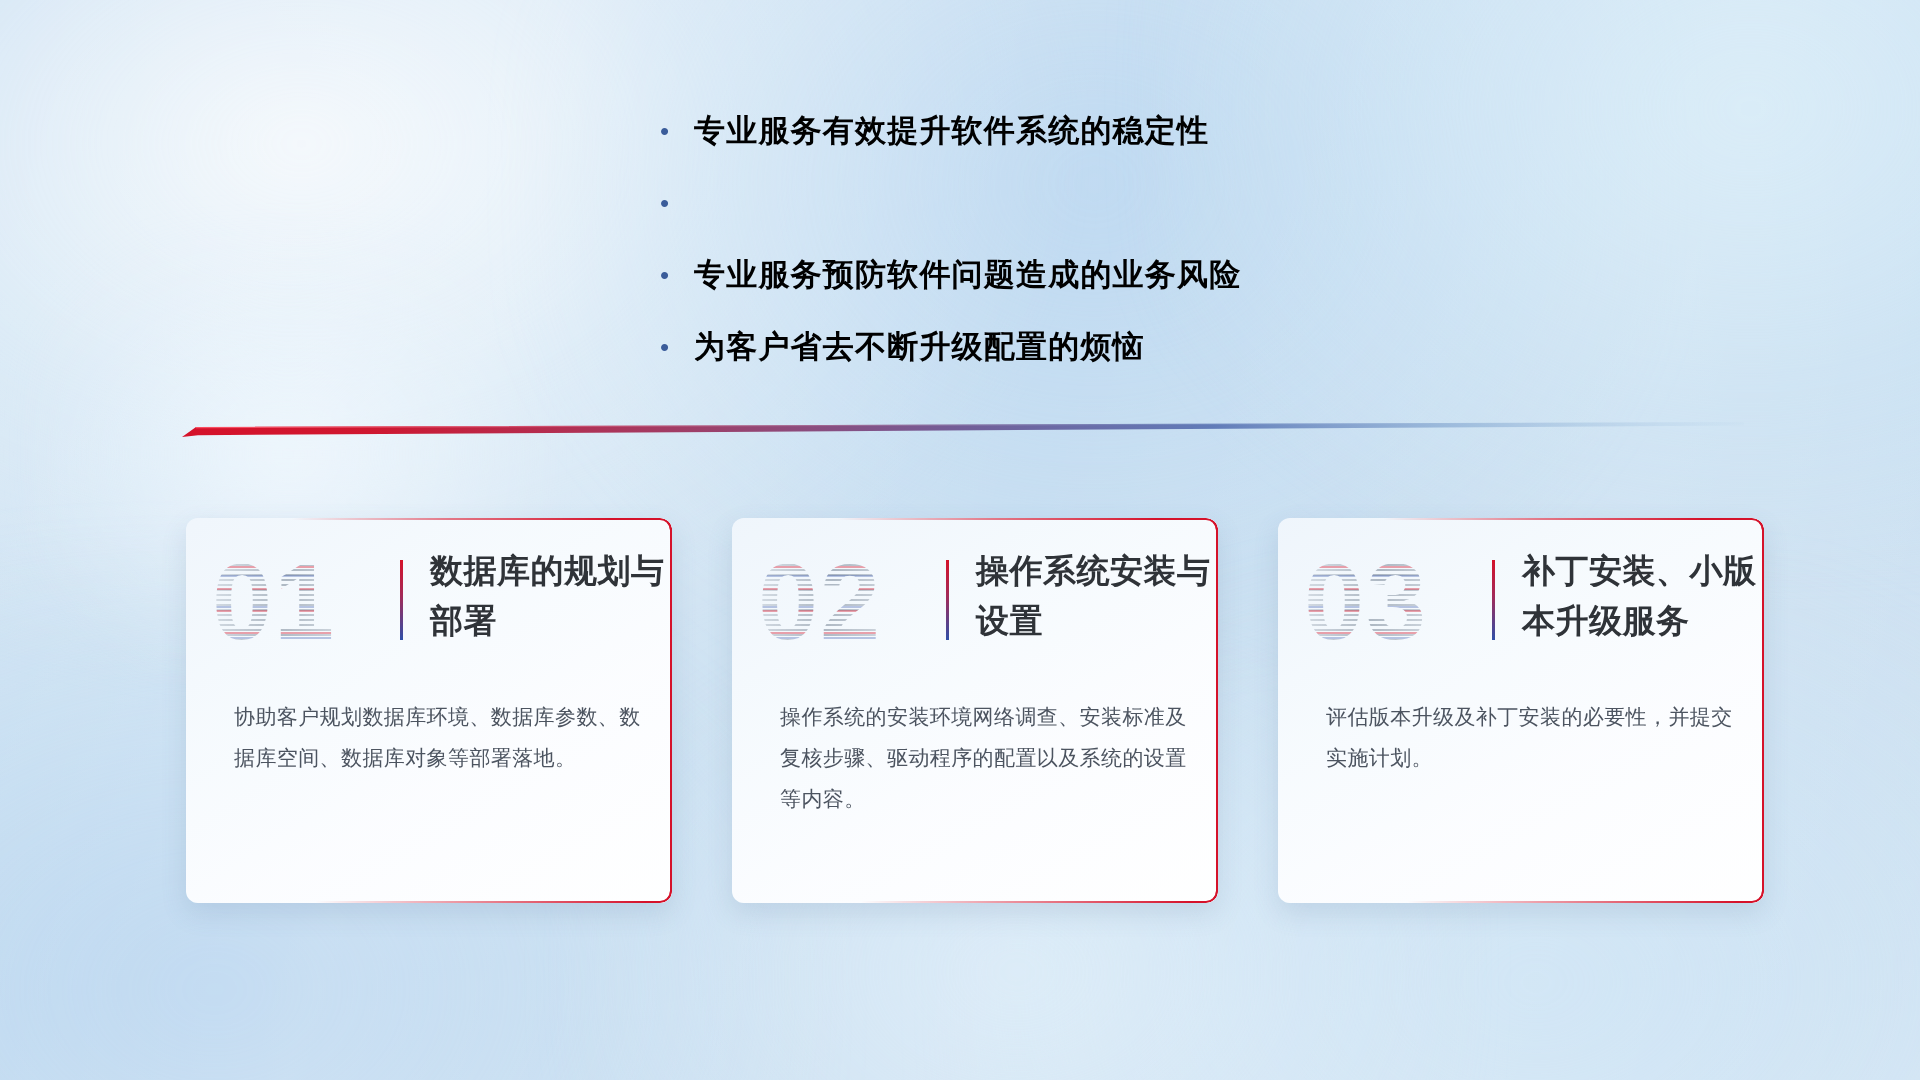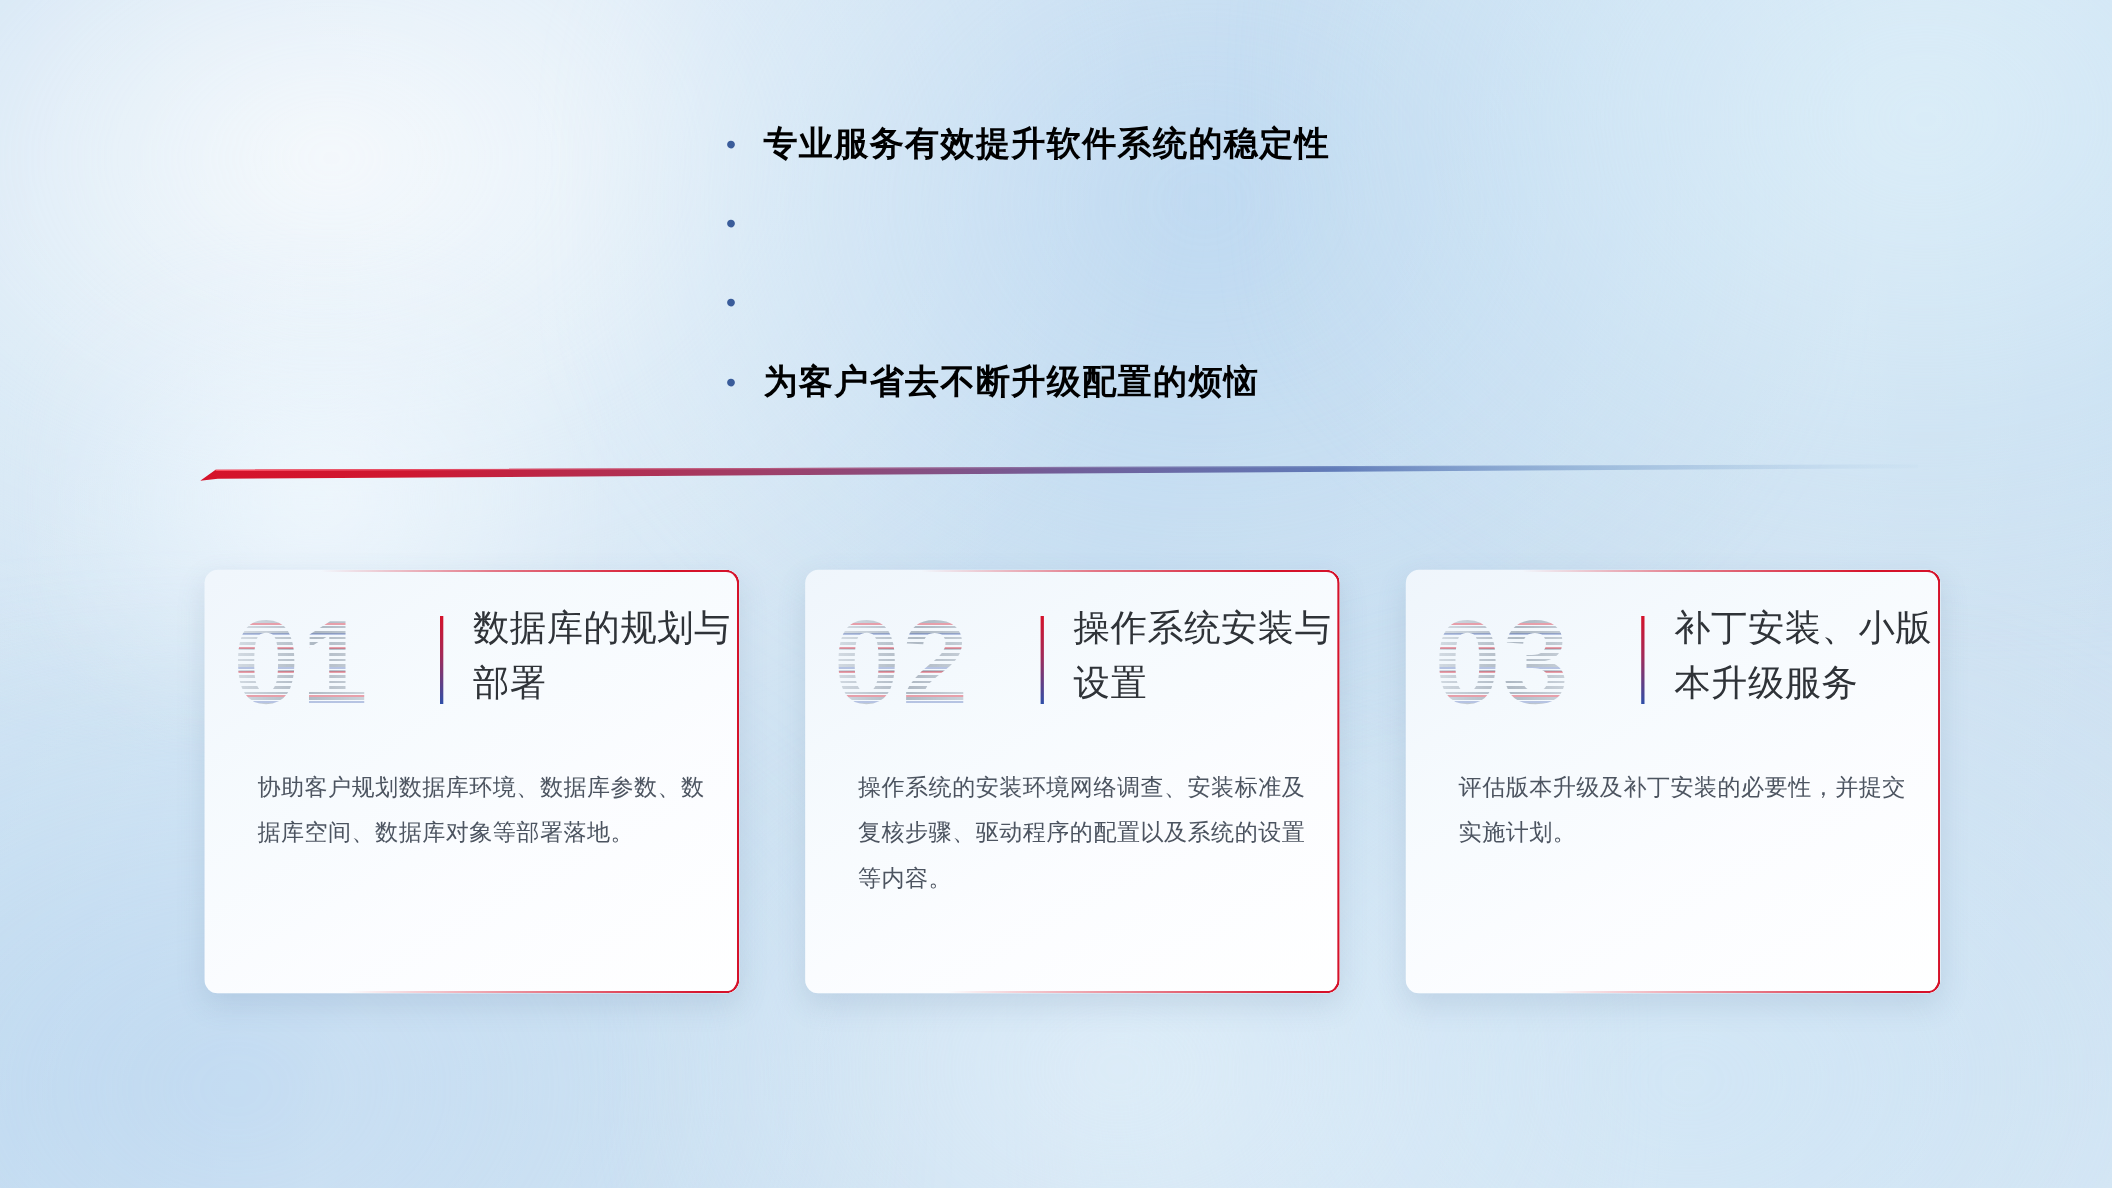--- a/index.html
+++ b/index.html
@@ -174,21 +174,21 @@
     user-select:none;
   }
 
   .card-sep {
     position:absolute; left:214px; top:42px;
     width:3px; height:80px;
     background:linear-gradient(to bottom, #d5122a 0%, #a32a58 45%, #2f4fa8 100%);
   }
   .card-title {
     position:absolute; left:244px; top:28px; right:2px;
-    font-size:33px; line-height:50px; font-weight:400;
+    font-size:33px; line-height:50px; font-weight:700;
     letter-spacing:0.5px;
     color:#2f3338;
   }
   .card-body {
     position:absolute; left:48px; right:26px; top:178px;
     font-size:21px; line-height:41px;
     letter-spacing:0.4px;
     color:#4c5460;
   }
 </style>
@@ -213,20 +213,21 @@
     <span class="bullet-dot">•</span>
     <span class="bullet-text">专业服务有效提升软件系统的稳定性</span>
   </div>
 
   <div class="bullet-row">
     <span class="bullet-dot">•</span>
   </div>
 
   <div class="bullet-row">
     <span class="bullet-dot">•</span>
+    <span class="bullet-text">专业服务预防软件问题造成的业务风险</span>
   </div>
 
   <div class="bullet-row">
     <span class="bullet-dot">•</span>
     <span class="bullet-text">为客户省去不断升级配置的烦恼</span>
   </div>
 
 </div>
 
 <div class="divider-wrap">

